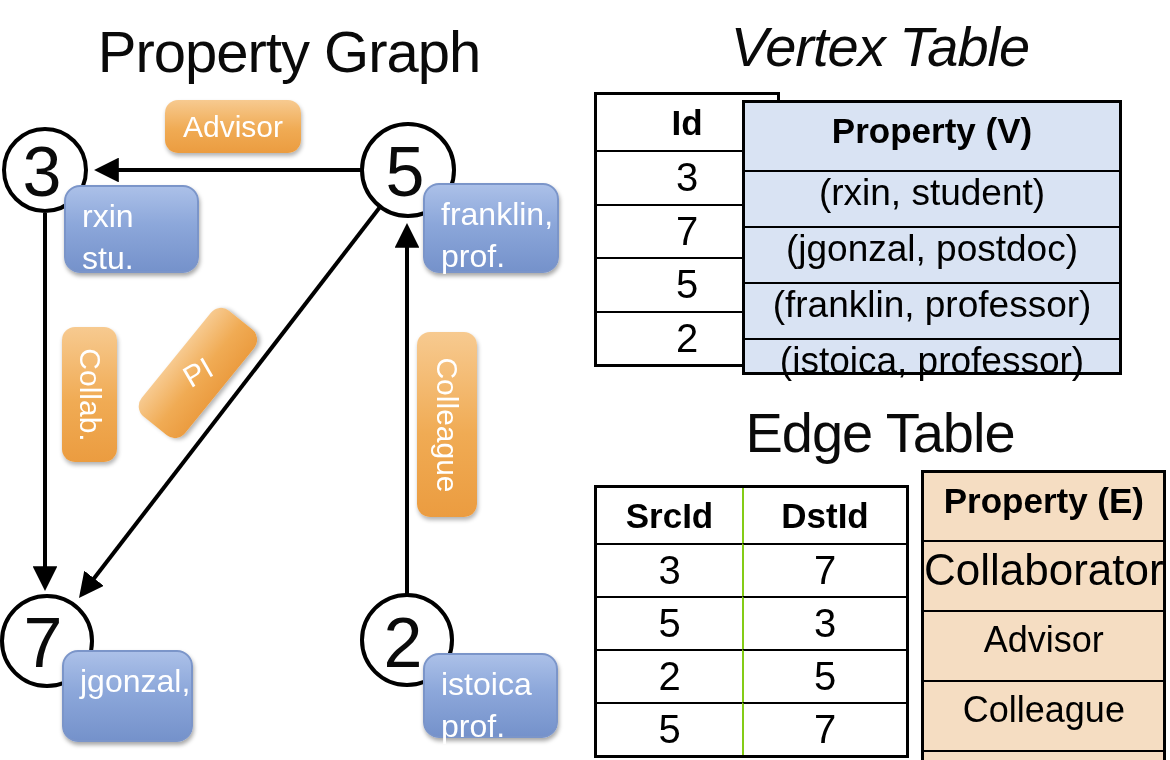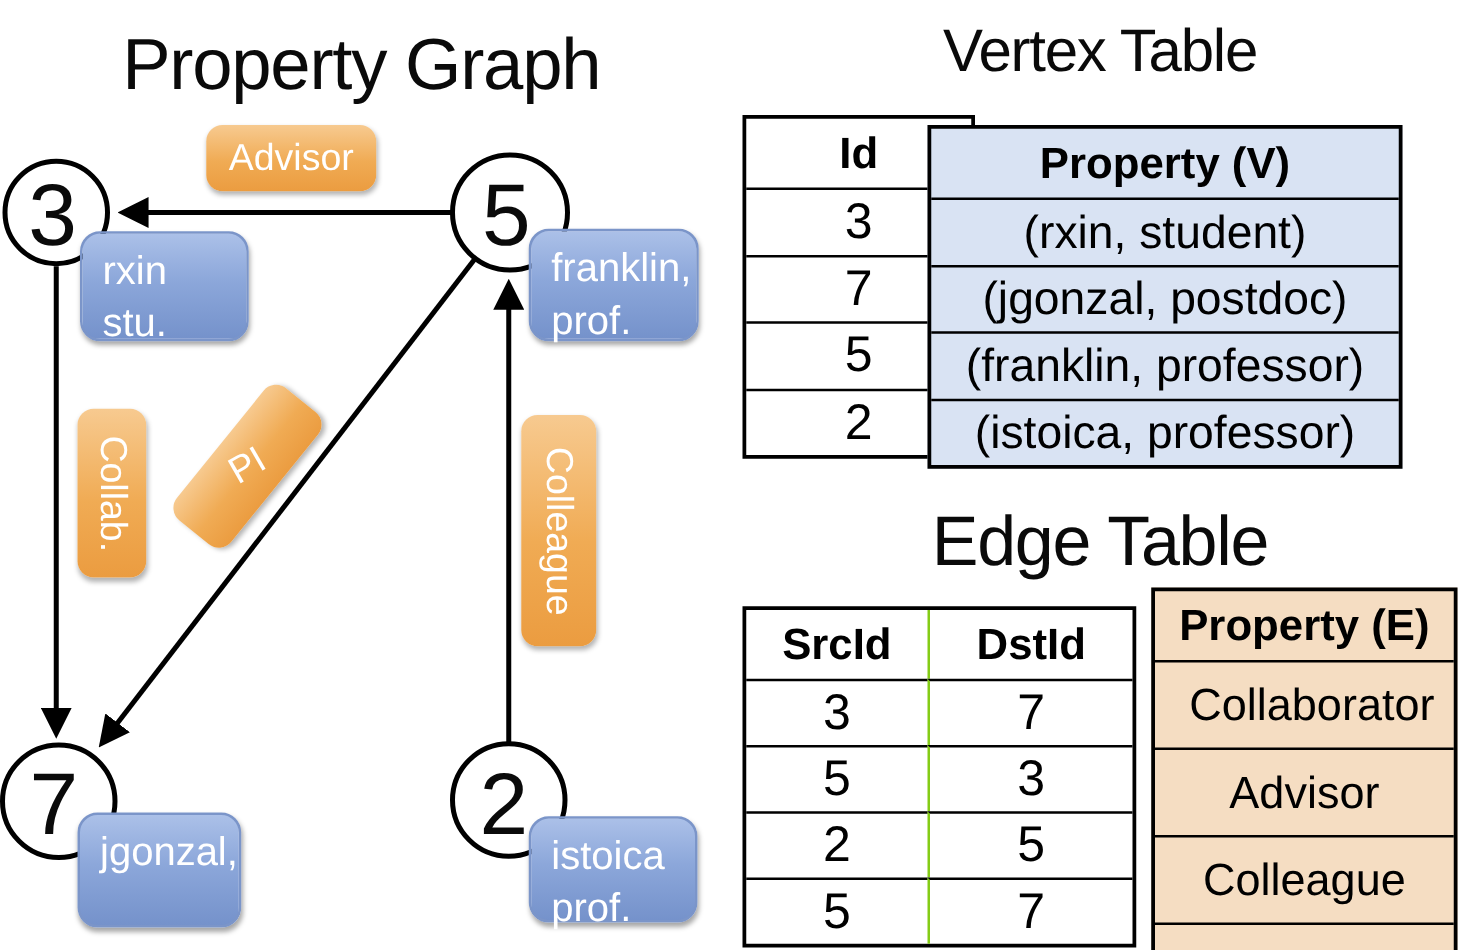--- a/index.html
+++ b/index.html
@@ -2,21 +2,21 @@
 <html><head>
 <meta charset="utf-8">
 <style>
   html,body{margin:0;padding:0;background:#fff;}
   #slide{
     position:relative;width:1170px;height:760px;background:#ffffff;overflow:hidden;
     font-family:"Liberation Sans", sans-serif;color:#000;
   }
   .title{position:absolute;text-align:center;font-weight:300;letter-spacing:-1px;color:#0a0a0a;}
   #graph-title{left:0;top:18px;width:578px;font-size:58px;}
-  #vertex-title{left:594px;top:14px;width:572px;font-size:48px;}
+  #vertex-title{left:594px;top:14px;width:572px;font-size:56px;font-style:italic;}
   #edge-title{left:594px;top:400px;width:572px;font-size:56px;}
 
   
   .num{position:absolute;transform:translate(-50%,-50%);font-size:70px;font-weight:300;color:#0a0a0a;}
 
   
   .prop{
     position:absolute;border-radius:16px;color:#fff;
     background:linear-gradient(180deg,#abc0e8 0%,#8ca7da 45%,#7592cb 100%);
     border:2px solid #7b95c9;box-shadow:1px 3px 4px rgba(0,0,0,.35);
@@ -35,21 +35,21 @@
   .epill span{white-space:nowrap;}
   .rot90 span{transform:rotate(90deg);}
   #pi-label{transform:rotate(-51deg);}
   #pi-label span{transform:rotate(21deg);}
 
   
   .tbl{position:absolute;border:3px solid #000;box-sizing:border-box;display:grid;background:#fff;}
   .cell{display:flex;align-items:center;justify-content:center;}
   .hdr{font-weight:700;font-size:35px;}
   .val{font-size:40px;font-weight:400;}
-  .ptext{font-size:37px;font-weight:400;}
+  .ptext{font-size:37px;font-weight:400;margin-top:12px;}
   .bt{border-top:2px solid #000;}
   .bl{border-left:2px solid #84cc16;}
 
   #vt-left{left:594px;top:92px;width:186px;height:275px;grid-template-rows:55px repeat(4,1fr);}
   #vt-right{left:742px;top:100px;width:380px;height:275px;grid-template-rows:55px repeat(4,1fr);background:#d9e3f3;}
   #et-left{left:594px;top:485px;width:315px;height:273px;grid-template-columns:145px 1fr;grid-template-rows:55px repeat(4,1fr);}
   #et-right{left:921px;top:470px;width:245px;height:341px;grid-template-rows:55px repeat(4,1fr);background:#f5ddc2;}
 </style>
 </head>
 <body>
@@ -138,19 +138,19 @@
 
     <div class="cell val bt">2</div>
     <div class="cell val bt bl">5</div>
 
     <div class="cell val bt">5</div>
     <div class="cell val bt bl">7</div>
   </div>
 
   <div class="tbl" id="et-right">
     <div class="cell hdr">Property (E)</div>
-    <div class="cell ptext bt" style="font-size:36px;padding-left:12px;">Collaborator</div>
+    <div class="cell ptext bt" style="font-size:44px;">Collaborator</div>
     <div class="cell ptext bt" style="font-size:36px;">Advisor</div>
     <div class="cell ptext bt" style="font-size:36px;">Colleague</div>
     <div class="cell ptext bt" style="font-size:36px;">PI</div>
   </div>
 
 </div>
 
 </body></html>

